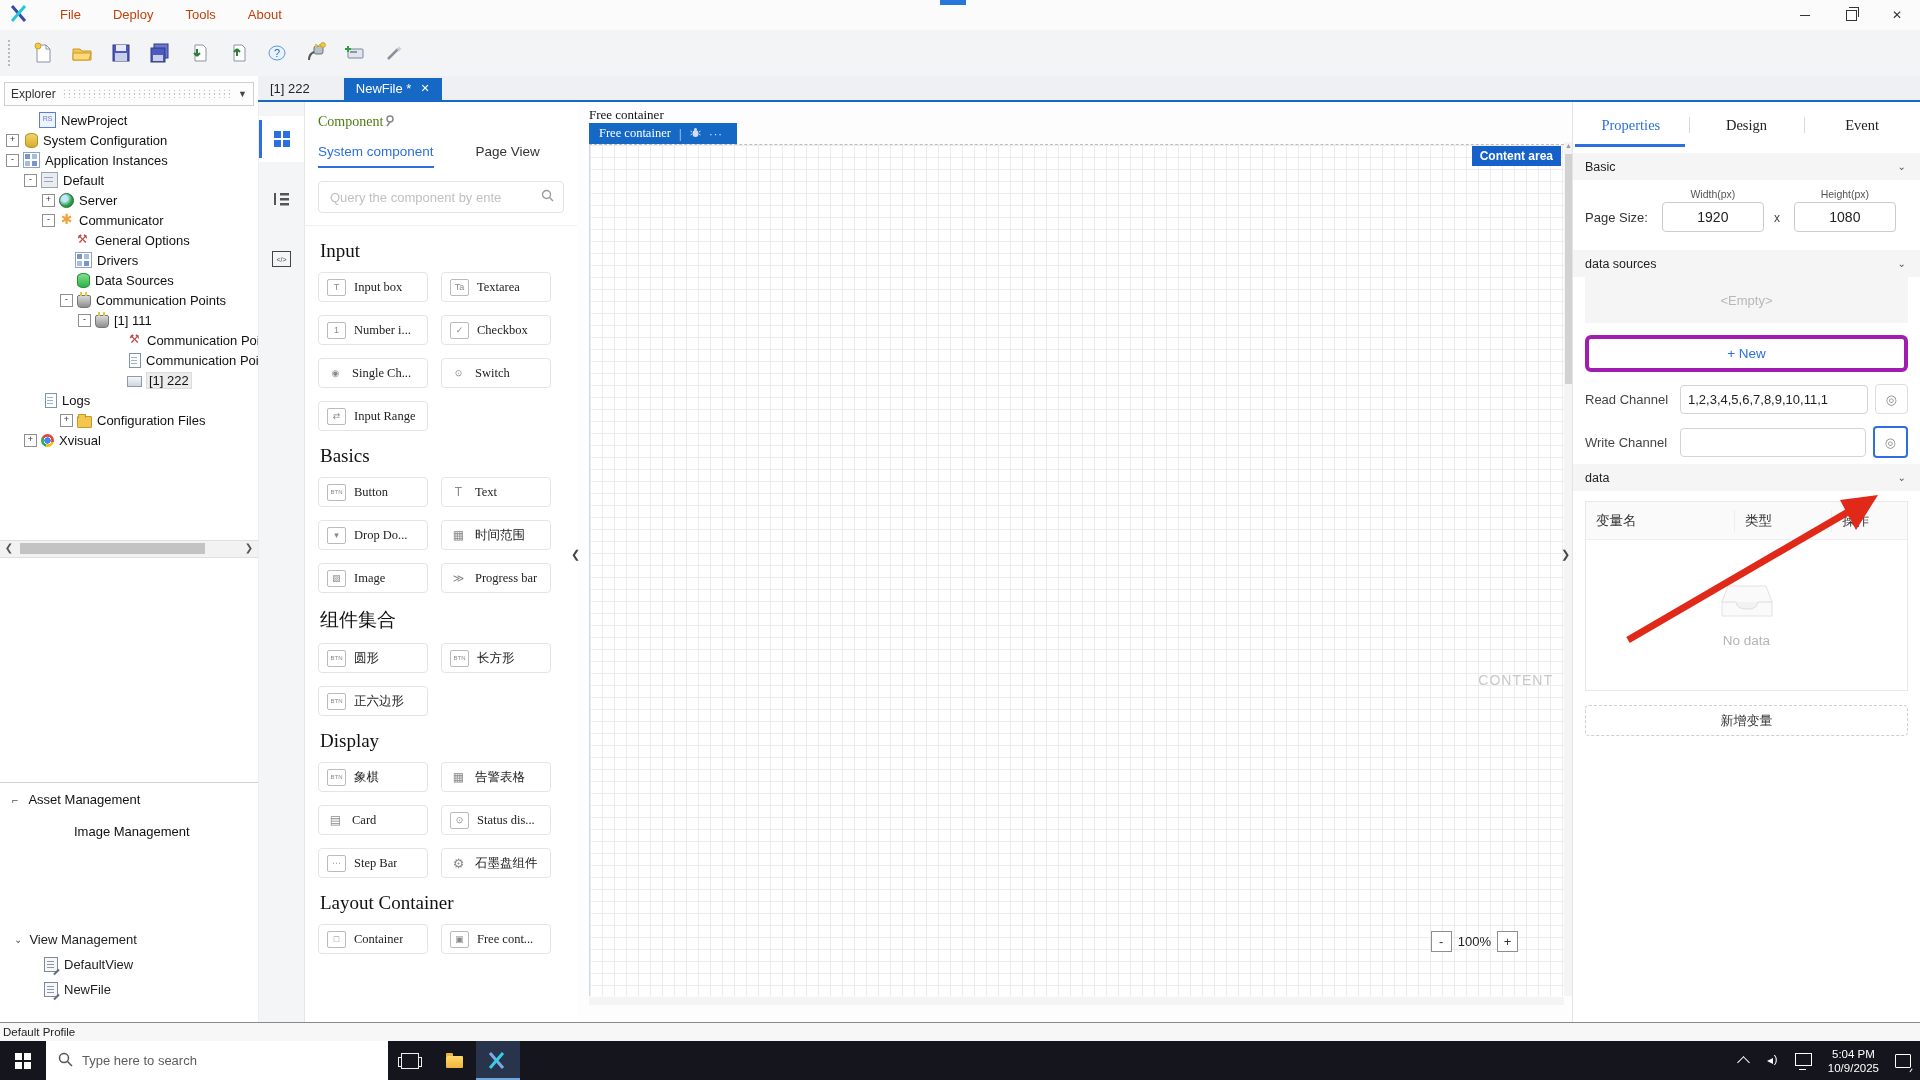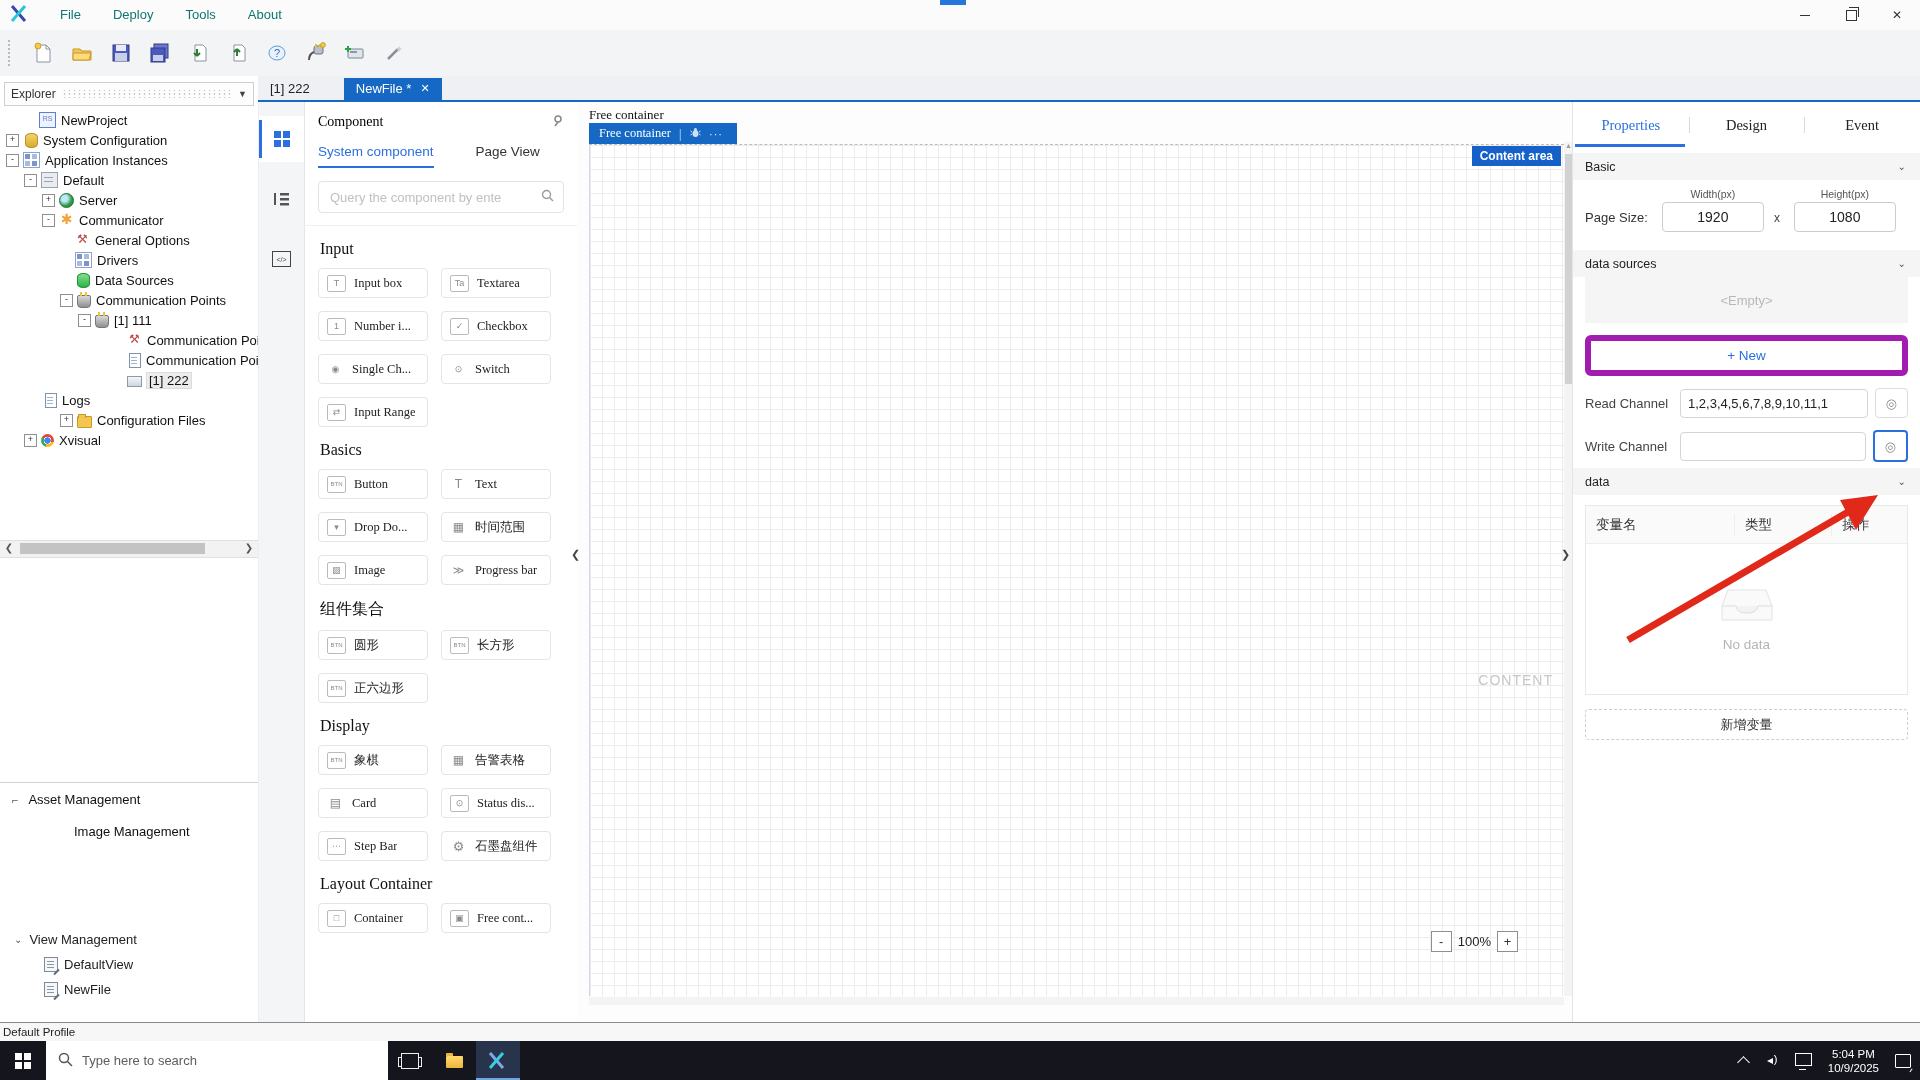--- a/index.html
+++ b/index.html
@@ -2,21 +2,21 @@
 <html><head>
 <meta charset="utf-8">
 <style>
   html,body{margin:0;padding:0;}
   body{width:1920px;height:1080px;position:relative;overflow:hidden;background:#fff;
        font-family:"Liberation Sans",sans-serif;font-size:12px;color:#222;}
   .serif{font-family:"Liberation Serif",serif;}
   
   .titlebar{position:absolute;left:0;top:0;right:0;height:30px;background:#fbfbfb;display:flex;align-items:center;}
   .logo{margin:0 14px 0 10px;}
-  .menu-item{padding:0 16px;font-size:13px;color:#0f766e;line-height:30px;}
+  .menu-item{padding:0 16px;font-size:13px;color:#c2410c;line-height:30px;}
   .tb-artifact{position:absolute;left:940px;top:0;width:26px;height:5px;background:#2677d9;}
   .win-controls{position:absolute;right:0;top:0;height:30px;display:flex;}
   .win-btn{width:46px;height:30px;display:flex;align-items:center;justify-content:center;color:#333;font-size:12px;}
   .restore-glyph{width:9px;height:9px;border:1px solid #333;position:relative;background:#fbfbfb;}
   .restore-glyph:before{content:"";position:absolute;left:2px;top:-4px;width:9px;height:9px;border:1px solid #333;border-bottom:none;border-left:none;}
   .min-glyph{width:10px;border-bottom:1px solid #333;}
   
   .toolbar{position:absolute;left:0;top:30px;right:0;height:46px;background:#f3f4f6;border-bottom:1px solid #d8dadd;display:flex;align-items:center;gap:15px;padding-left:8px;}
   .grip{width:4px;height:26px;border-left:2px dotted #b9b9b9;margin-right:2px;}
   .tool-ic{width:24px;height:24px;display:flex;align-items:center;justify-content:center;}
@@ -68,29 +68,29 @@
   
   .comp-panel{position:absolute;left:258px;top:102px;width:319px;bottom:58px;background:#fff;border-right:1px solid #e2e2e2;border-left:1px solid #eee;}
   .icon-strip{position:absolute;left:0;top:0;bottom:0;width:45px;background:#f4f5f7;border-right:1px solid #e6e6e6;}
   .strip-it{height:46px;display:flex;align-items:center;justify-content:center;position:relative;margin-top:14px;}
   .strip-it.active{background:#fff;}
   .strip-it.active:before{content:"";position:absolute;left:0;top:4px;bottom:4px;width:3px;background:#2b6fe0;}
   .gridglyph{width:16px;height:16px;background:linear-gradient(#2b6fe0,#2b6fe0) 0 0/7px 7px no-repeat,linear-gradient(#2b6fe0,#2b6fe0) 9px 0/7px 7px no-repeat,linear-gradient(#2b6fe0,#2b6fe0) 0 9px/7px 7px no-repeat,linear-gradient(#2b6fe0,#2b6fe0) 9px 9px/7px 7px no-repeat;}
   .treeglyph{width:16px;height:16px;background:linear-gradient(#555,#555) 0 2px/2px 12px no-repeat,linear-gradient(#555,#555) 6px 2px/9px 2.5px no-repeat,linear-gradient(#555,#555) 6px 7px/9px 2.5px no-repeat,linear-gradient(#555,#555) 6px 12px/9px 2.5px no-repeat;}
   .codeglyph{width:17px;height:14px;border:1px solid #444;color:#444;font-size:7px;display:flex;align-items:center;justify-content:center;}
   .comp-body{position:absolute;left:45px;right:0;top:0;bottom:0;overflow:hidden;}
-  .comp-title{display:flex;align-items:center;justify-content:space-between;padding:12px 14px 0 14px;font-size:14px;color:#000000;}
+  .comp-title{display:flex;align-items:center;justify-content:flex-start;padding:12px 14px 0 14px;font-size:14px;color:#4d7c0f;}
   .comp-tabs{display:flex;gap:42px;padding:14px 0 0 14px;font-size:13.5px;}
   .ctab{padding-bottom:7px;color:#333;}
   .ctab.active{color:#2b6fe0;border-bottom:2.5px solid #2b6fe0;}
   .searchbox{margin:13px 14px 0 14px;height:30px;border:1px solid #e3e3e3;border-radius:4px;display:flex;align-items:center;padding:0 9px;background:#fff;}
   .searchbox input{border:none;outline:none;flex:1;font-size:13px;color:#333;background:transparent;font-family:"Liberation Sans",sans-serif;}
   .searchbox input::placeholder{color:#c0c0c0;}
   .comp-scroll{padding:0 14px;border-top:1px solid #f0f0f0;margin-top:12px;}
-  .csec-title{font-family:"Liberation Serif",serif;font-size:16px;color:#111;margin:14px 0 10px 2px;}
+  .csec-title{font-family:"Liberation Serif",serif;font-size:19px;color:#111;margin:14px 0 10px 2px;}
   .cgrid{display:grid;grid-template-columns:110px 110px;gap:13px 13px;}
   .citem{height:30px;border:1px solid #e4e4e4;border-radius:4px;display:flex;align-items:center;gap:8px;padding:0 8px;background:#fff;box-sizing:border-box;}
   .cicon{min-width:15px;height:15px;border:1px solid #bbb;border-radius:2px;color:#8a8a8a;font-size:9px;display:flex;align-items:center;justify-content:center;flex:none;padding:0 1px;}
   .clabel{font-family:"Liberation Serif",serif;font-size:12.5px;color:#222;white-space:nowrap;overflow:hidden;}
   .collapse-l{position:absolute;left:571px;top:548px;color:#444;font-size:11px;z-index:5;}
   .collapse-r{position:absolute;left:1561px;top:548px;color:#444;font-size:11px;z-index:5;}
   
   .canvas-region{position:absolute;left:577px;top:102px;right:347px;bottom:58px;background:#fdfdfd;}
   .fc-label{position:absolute;left:12px;top:5px;font-family:"Liberation Serif",serif;font-size:13px;color:#111;}
   .fc-tab{position:absolute;left:12px;top:21px;width:148px;height:21px;background:#1568c4;color:#fff;display:flex;align-items:center;gap:8px;padding:0 10px;box-sizing:border-box;}
@@ -121,21 +121,21 @@
   .pagesize{display:flex;align-items:flex-end;gap:0;padding:8px 14px 12px 12px;}
   .ps-label{font-size:13px;color:#333;margin-bottom:7px;}
   .ps-field{display:flex;flex-direction:column;align-items:center;margin-left:14px;}
   .ps-cap{font-size:10.5px;color:#555;margin-bottom:2px;}
   .ps-input{width:96px;height:26px;border:1px solid #ccc;border-radius:4px;text-align:center;font-size:14px;color:#222;outline:none;font-family:"Liberation Sans",sans-serif;}
   .ps-x{font-size:12px;color:#444;margin:0 0 7px 10px;}
   .init-label{font-size:13px;color:#555;padding:16px 12px 8px 12px;}
   .empty-box{margin:0 12px;height:46px;background:#f5f5f5;display:flex;align-items:center;padding:0 12px;position:relative;justify-content:center;}
   .empty-box:before{content:"";position:absolute;left:10px;top:-7px;border-left:8px solid transparent;border-right:8px solid transparent;border-bottom:8px solid #f5f5f5;}
   .empty-text{color:#b8b8b8;font-size:13px;}
-  .new-btn{margin:12px 12px 0 12px;height:29px;border:6px solid #a21caf;border-radius:6px;background:#fff;color:#2b6fe0;font-size:13.5px;display:flex;align-items:center;justify-content:center;gap:5px;}
+  .new-btn{margin:12px 12px 0 12px;height:29px;border:4px solid #a21caf;border-radius:6px;background:#fff;color:#2b6fe0;font-size:13.5px;display:flex;align-items:center;justify-content:center;gap:5px;}
   .chan-row{display:flex;align-items:center;margin:12px 12px 0 12px;gap:7px;}
   .chan-label{width:88px;font-size:13px;color:#444;flex:none;}
   .chan-input{flex:1;height:27px;border:1px solid #d4d4d4;border-radius:4px;font-size:13px;color:#222;padding:0 7px;outline:none;min-width:0;font-family:"Liberation Sans",sans-serif;}
   .chan-btn{width:31px;height:28px;border:1px solid #ddd;border-radius:4px;background:#fff;display:flex;align-items:center;justify-content:center;color:#8a8a8a;font-size:13px;flex:none;}
   .chan-btn.hl{border:2px solid #2b6fe0;}
   .vtable{margin:10px 12px 0 12px;border:1px solid #e8e8e8;}
   .vt-head{display:flex;background:#fafafa;border-bottom:1px solid #eee;height:37px;align-items:center;font-size:13.5px;color:#333;}
   .vt-c1{flex:1.6;padding-left:10px;}
   .vt-c2{flex:1;padding-left:10px;border-left:1px solid #eee;height:22px;display:flex;align-items:center;}
   .vt-c3{flex:0.75;padding-left:10px;border-left:1px solid #eee;height:22px;display:flex;align-items:center;}

